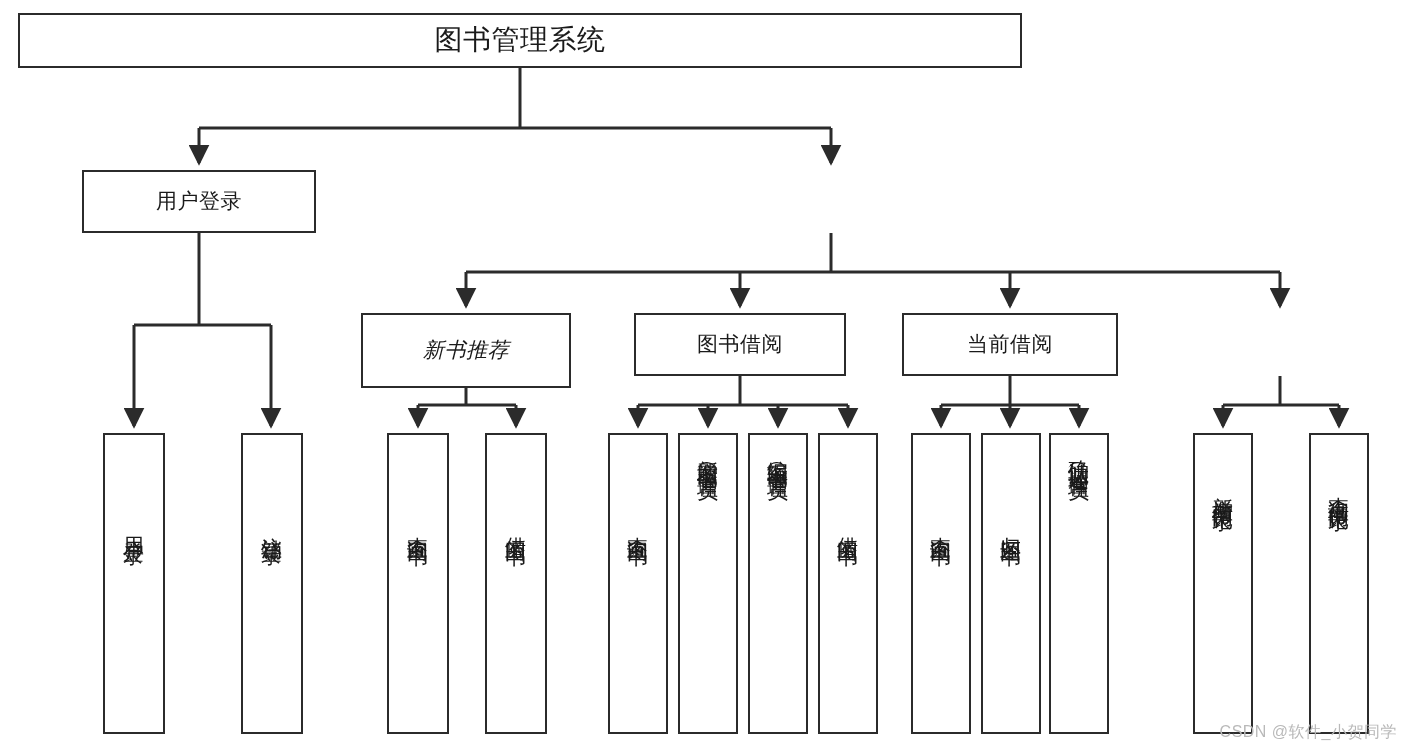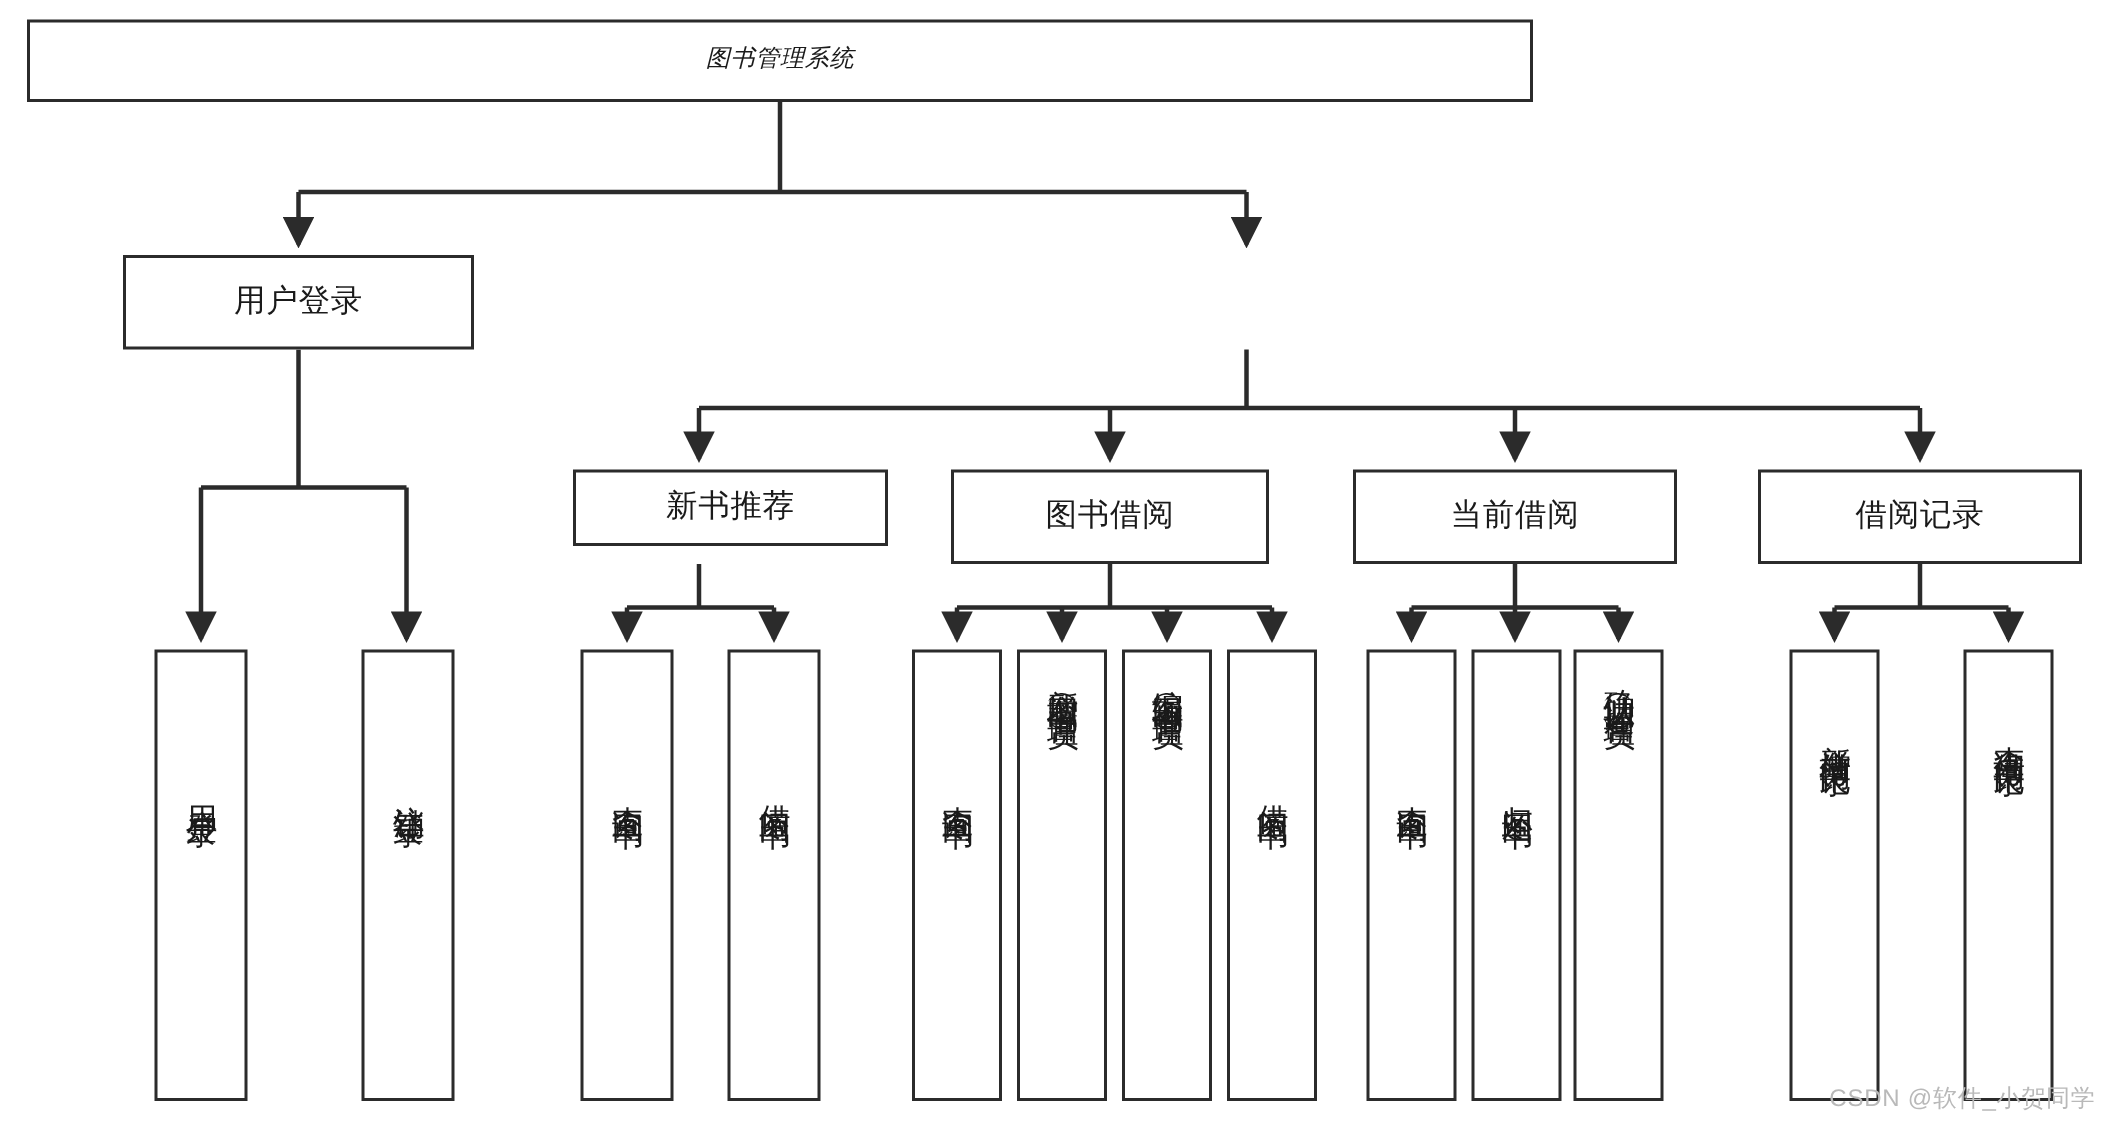--- a/index.html
+++ b/index.html
@@ -49,21 +49,21 @@
     padding-top: 8px;
   }
   .node.vert .label {
     writing-mode: vertical-rl;
     text-orientation: upright;
     font-size: 21px;
     letter-spacing: 3px;
     line-height: 1.0;
     white-space: nowrap;
   }
-  .node.root .label { font-size: 16px; font-style: italic; }
+  .node.root .label { font-size: 28px; }
   #watermark {
     position: absolute;
     right: 8px;
     bottom: 4px;
     font-size: 16px;
     color: #b9b9b9;
     letter-spacing: 0.5px;
     white-space: nowrap;
     pointer-events: none;
   }
@@ -124,31 +124,28 @@
   </svg>
 
   <div class="node horiz root" style="left:18px; top:13px; width:1004px; height:55px;">
     <span class="label">图书管理系统</span>
   </div>
 
   <div class="node horiz" style="left:82px; top:170px; width:234px; height:63px;">
     <span class="label">用户登录</span>
   </div>
 
-  <div class="node horiz" style="left:382px; top:313px; width:210px; height:51px;">
+  <div class="node horiz" style="left:361px; top:313px; width:210px; height:75px;font-style:italic;">
     <span class="label">新书推荐</span>
   </div>
   <div class="node horiz" style="left:634px; top:313px; width:212px; height:63px;">
     <span class="label">图书借阅</span>
   </div>
   <div class="node horiz" style="left:902px; top:313px; width:216px; height:63px;">
     <span class="label">当前借阅</span>
-  </div>
-  <div class="node horiz" style="left:1172px; top:313px; width:216px; height:63px;">
-    <span class="label">借阅记录</span>
   </div>
 
   <div class="node vert" style="left:103px; top:433px; width:62px; height:301px; padding-top:85px;">
     <span class="label">用户登录</span>
   </div>
   <div class="node vert" style="left:241px; top:433px; width:62px; height:301px; padding-top:85px;">
     <span class="label">注销登录</span>
   </div>
 
   <div class="node vert" style="left:387px; top:433px; width:62px; height:301px; padding-top:85px;">

